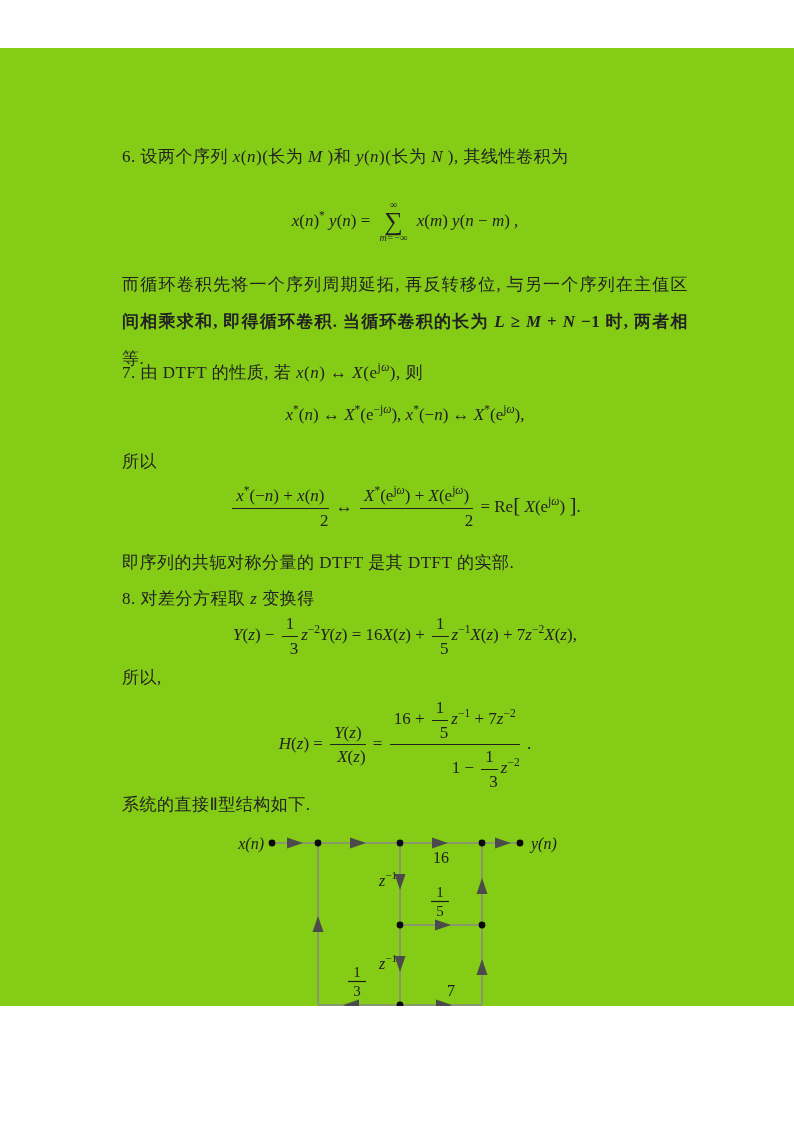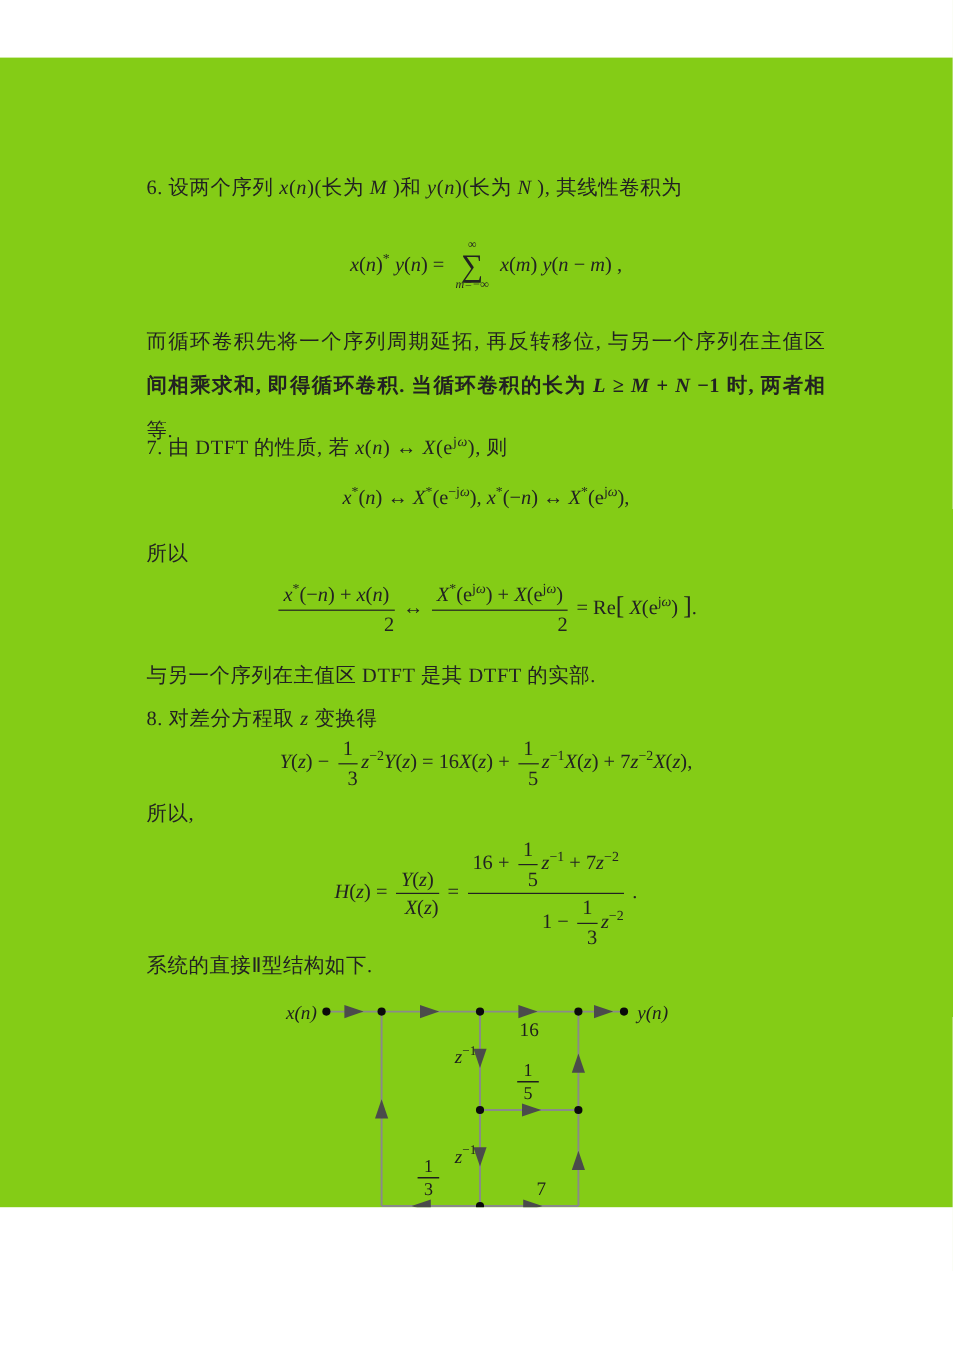--- a/index.html
+++ b/index.html
@@ -49,21 +49,21 @@
   <div class="blk formula" style="top:356px;"><i>x</i><sup>*</sup>(<i>n</i>) ↔ <i>X</i><sup>*</sup>(e<sup>−j<i>ω</i></sup>), <i>x</i><sup>*</sup>(−<i>n</i>) ↔ <i>X</i><sup>*</sup>(e<sup>j<i>ω</i></sup>),</div>
 
   <div class="blk formula" style="top:438px;"><span class="frac">
         <span class="num"><i>x</i><sup>*</sup>(−<i>n</i>) + <i>x</i>(<i>n</i>)</span>
         <span class="den">2</span>
       </span> ↔ <span class="frac">
         <span class="num"><i>X</i><sup>*</sup>(e<sup>j<i>ω</i></sup>) + <i>X</i>(e<sup>j<i>ω</i></sup>)</span>
         <span class="den">2</span>
       </span> = Re<span class="bigb">[</span> <i>X</i>(e<sup>j<i>ω</i></sup>) <span class="bigb">]</span>.</div>
 
-  <div class="blk cn" style="top:496px;">与另一个序列在主值区 DTFT 是其 DTFT 的实部.</div>
+  <div class="blk cn" style="top:496px;">即序列的共轭对称分量的 DTFT 是其 DTFT 的实部.</div>
 
   <div class="blk cn" style="top:532px;">8.  对差分方程取 <i>z</i> 变换得</div>
 
   <div class="blk formula" style="top:566px;"><i>Y</i>(<i>z</i>) − <span class="frac">
         <span class="num">1</span>
         <span class="den">3</span>
       </span><i>z</i><sup>−2</sup><i>Y</i>(<i>z</i>) = 16<i>X</i>(<i>z</i>) + <span class="frac">
         <span class="num">1</span>
         <span class="den">5</span>
       </span><i>z</i><sup>−1</sup><i>X</i>(<i>z</i>) + 7<i>z</i><sup>−2</sup><i>X</i>(<i>z</i>),</div>

